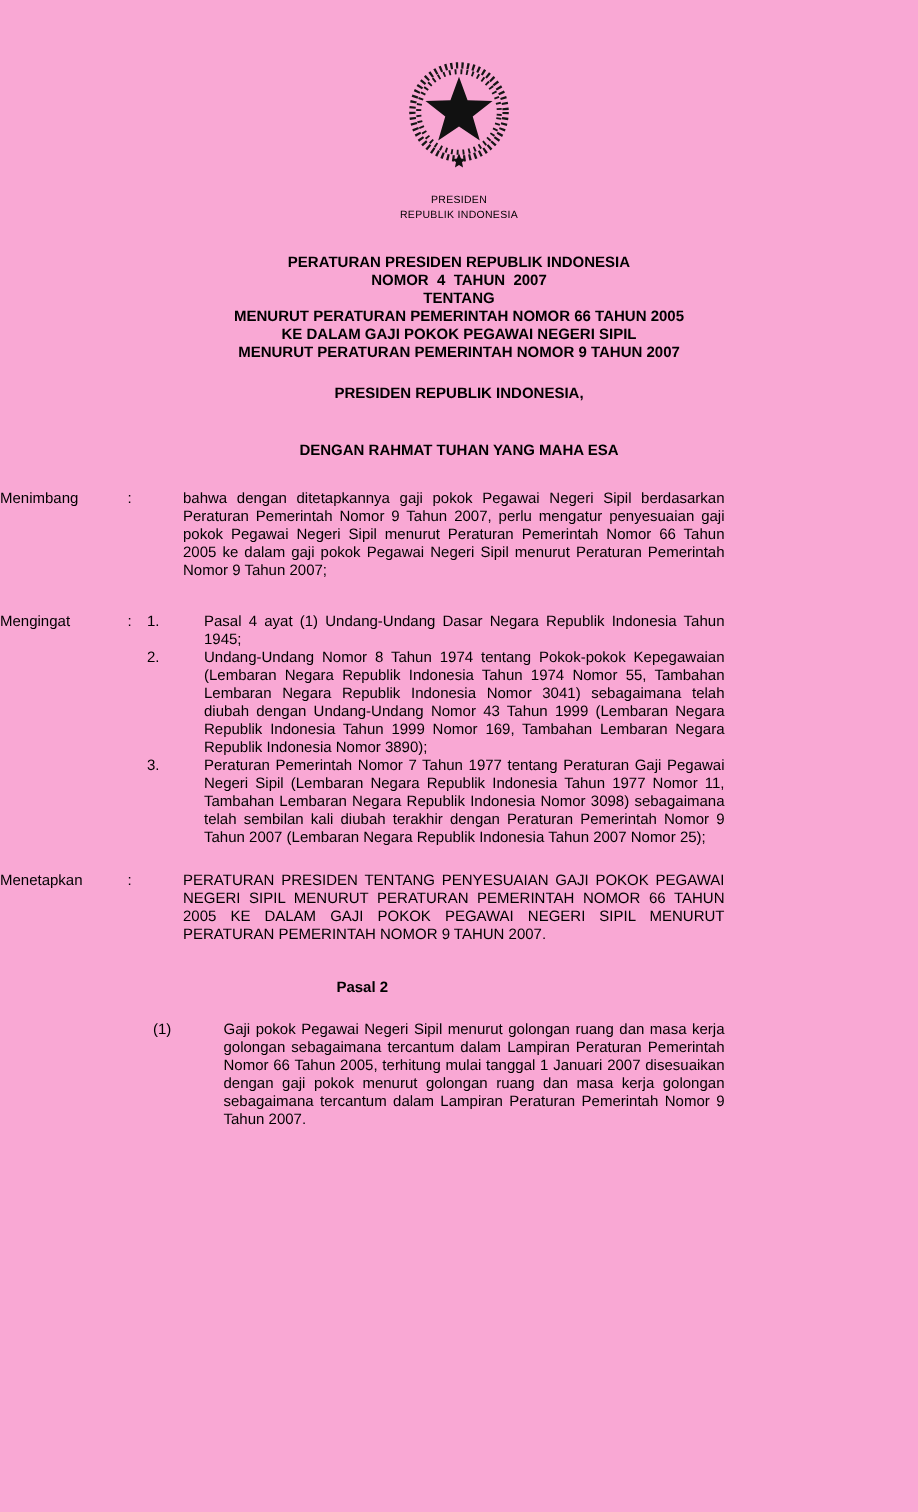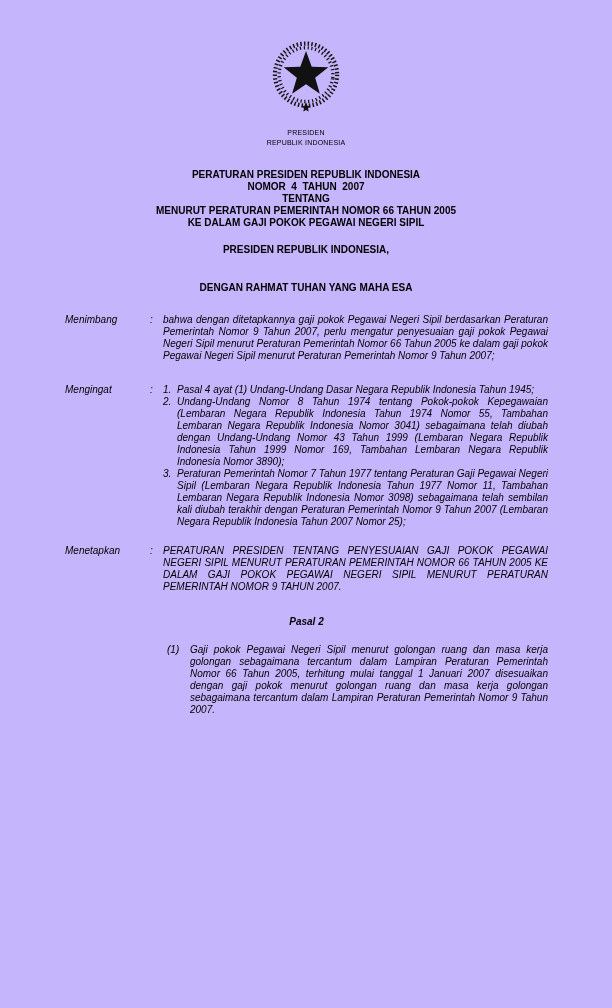--- a/index.html
+++ b/index.html
@@ -4,21 +4,21 @@
 <style>
   html, body { margin: 0; padding: 0; }
   body {
     width: 612px; height: 1008px;
     background: #ffffff;
     font-family: "Liberation Sans", sans-serif;
     font-size: 10px;
     color: #000000;
     overflow: hidden;
   }
-  .page { position: relative; width: 612px; height: 1008px; background: #c4b5fd; }
+  .page { position: relative; width: 612px; height: 1008px; background: #f9a8d4; }
 
   .emblem-wrap { padding-top: 36px; text-align: center; }
 
   .institution {
     margin-top: 6px;
     text-align: center;
     font-size: 7px;
     line-height: 10px;
     letter-spacing: 0.2px;
   }
@@ -32,26 +32,26 @@
   .title-block div { white-space: pre-wrap; }
 
   .center-line {
     text-align: center;
     font-weight: bold;
     line-height: 12px;
   }
   .invocation { margin-top: 26px; }
   .authority  { margin-top: 15px; }
 
-  .content { padding-left: 65px; width: 483px; line-height: 12px; font-style: italic; }
+  .content { width: 483px; line-height: 12px; }
 
   .row { display: grid; grid-template-columns: 85px 13px 385px; }
   .row .label { text-align: left; }
   .row .colon { text-align: left; }
-  .just { text-align: justify; text-justify: inter-word; }
+  .just { text-align: justify; text-justify: inter-word; margin-left: 24px; }
 
   .menimbang  { margin-top: 20px; }
   .mengingat  { margin-top: 22px; }
   .menetapkan { margin-top: 17px; }
 
   .num-item { display: grid; grid-template-columns: 14px 1fr; }
   .num-item .num { text-align: left; }
 
   .heading {
     width: 483px;
@@ -86,20 +86,21 @@
     <div>PRESIDEN</div>
     <div>REPUBLIK INDONESIA</div>
   </div>
 
   <div class="title-block">
     <div>PERATURAN PRESIDEN REPUBLIK INDONESIA</div>
     <div>NOMOR  4  TAHUN  2007</div>
     <div>TENTANG</div>
     <div>MENURUT PERATURAN PEMERINTAH NOMOR 66 TAHUN 2005</div>
     <div>KE DALAM GAJI POKOK PEGAWAI NEGERI SIPIL</div>
+    <div>MENURUT PERATURAN PEMERINTAH NOMOR 9 TAHUN 2007</div>
   </div>
 
   <div class="center-line authority">PRESIDEN REPUBLIK INDONESIA,</div>
   <div class="center-line invocation">DENGAN RAHMAT TUHAN YANG MAHA ESA</div>
 
   <div class="content">
 
     <div class="row menimbang">
       <div class="label">Menimbang</div>
       <div class="colon">:</div>

